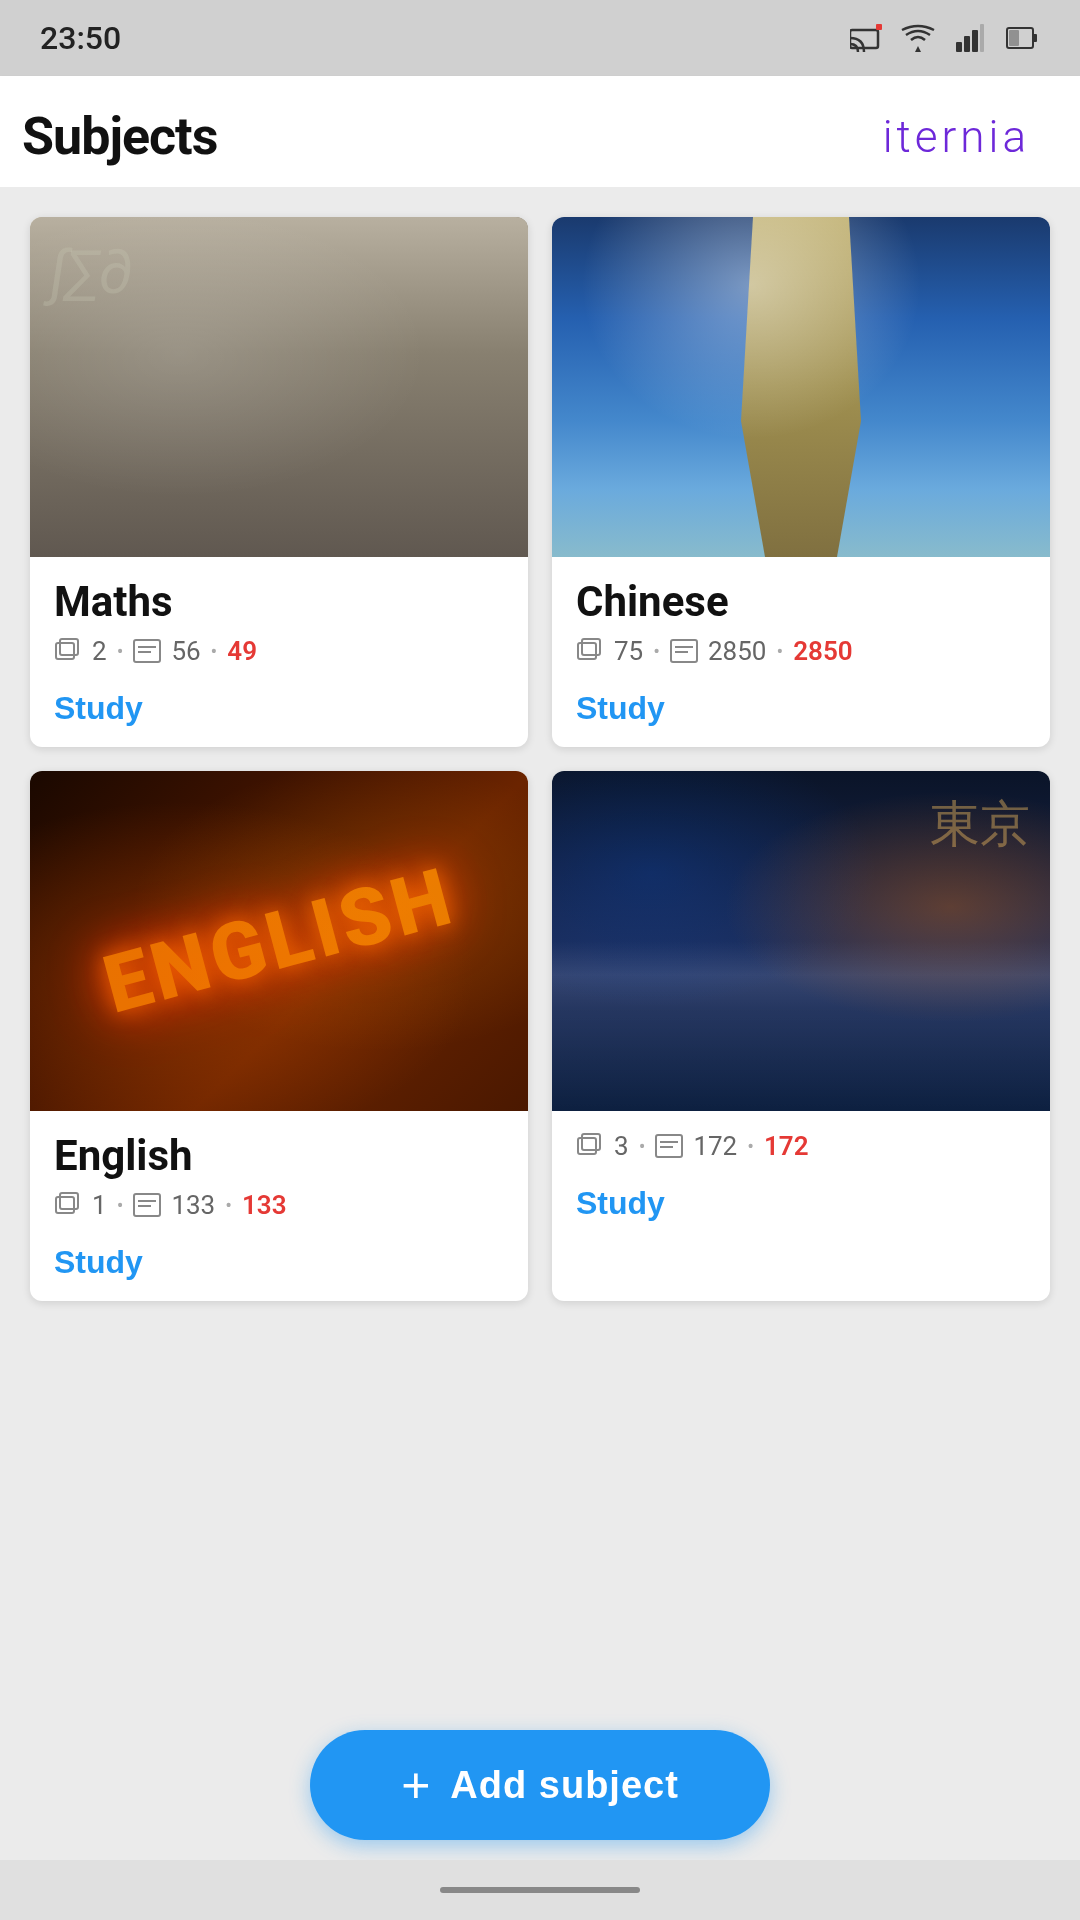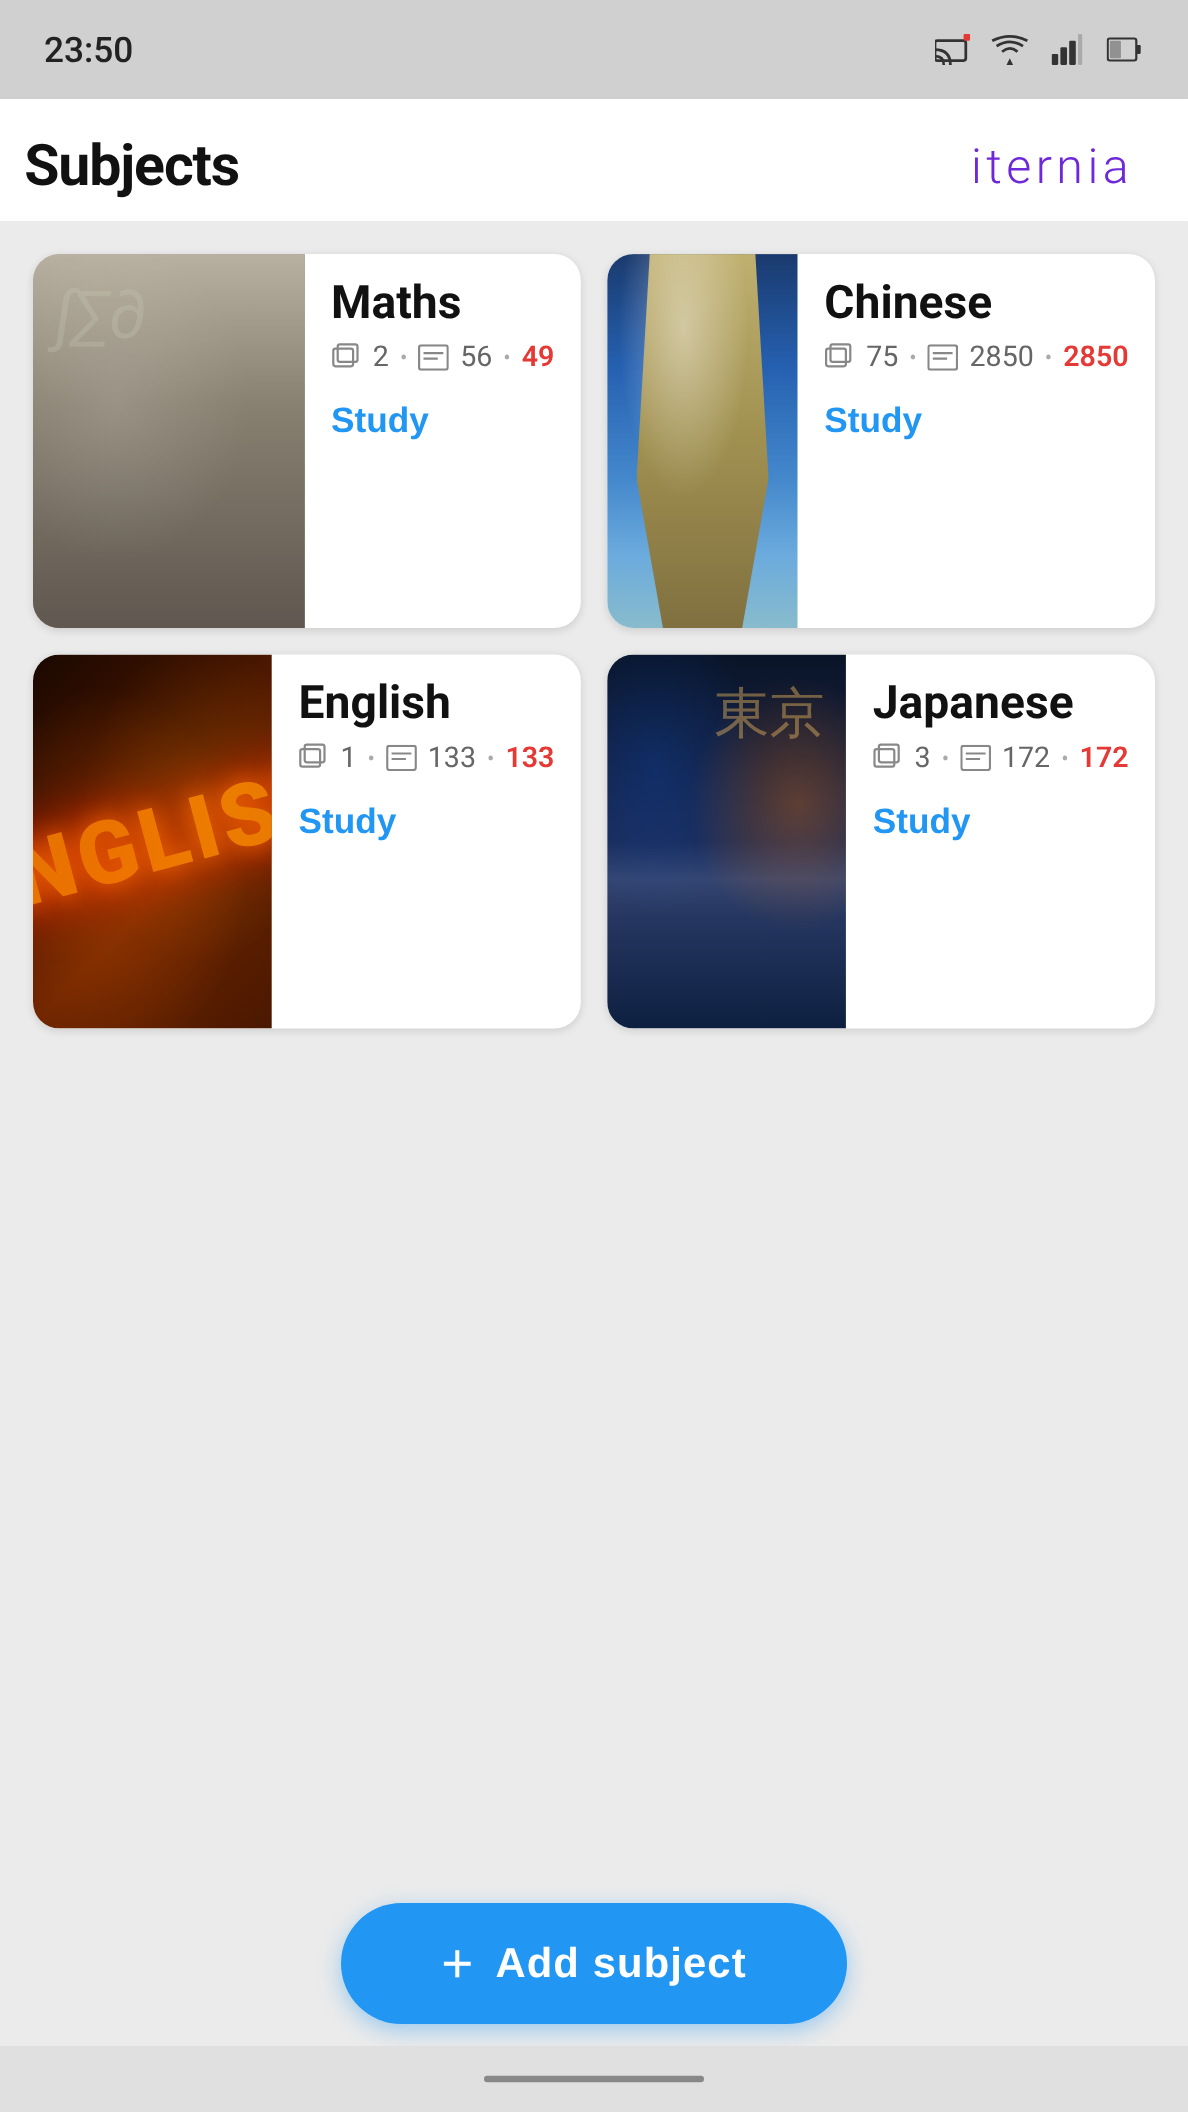--- a/index.html
+++ b/index.html
@@ -10,21 +10,21 @@
       min-height: 1920px;
       background: #e8e8e8;
       font-family: 'Roboto', Arial, sans-serif;
       position: relative;
       overflow-x: hidden;
     }
 
     
     .status-bar {
       width: 100%;
-      height: 90px;
+      height: 76px;
       background: #d0d0d0;
       display: flex;
       align-items: center;
       justify-content: space-between;
       padding: 0 40px;
     }
     .status-time {
       font-size: 32px;
       font-weight: 500;
       color: #222;
@@ -77,25 +77,25 @@
     
     .subjects-grid {
       display: grid;
       grid-template-columns: 1fr 1fr;
       gap: 24px;
     }
 
     
     .subject-card {
       background: #ffffff;
-      border-radius: 24px;
+      border-radius: 12px;
       overflow: hidden;
       box-shadow: 0 2px 8px rgba(0,0,0,0.12);
       display: flex;
-      flex-direction: row;
+      flex-direction: column;
     }
 
     .card-image {
       width: 100%;
       height: 340px;
       object-fit: cover;
       display: block;
     }
 
     
@@ -416,21 +416,20 @@
           <span>133</span>
           <span class="stat-dot">•</span>
           <span class="stat-overdue">133</span>
         </div>
         <button class="card-study-btn">Study</button>
       </div>
     </div>
       <div class="subject-card">
       <div class="card-image card-image-japanese"></div>
       <div class="card-body">
-        <div class="card-title">Japanese</div>
         <div class="card-stats">
           <svg class="svg-icon" width="28" height="28" viewBox="0 0 28 28" fill="none">
             <rect x="2" y="6" width="18" height="16" rx="2" stroke="#888" stroke-width="2" fill="none"></rect>
             <rect x="6" y="2" width="18" height="16" rx="2" stroke="#888" stroke-width="2" fill="none"></rect>
           </svg>
           <span>3</span>
           <span class="stat-dot">•</span>
           <svg class="svg-icon" width="28" height="24" viewBox="0 0 28 24" fill="none">
             <rect x="1" y="1" width="26" height="22" rx="2" stroke="#888" stroke-width="2" fill="none"></rect>
             <line x1="5" y1="8" x2="23" y2="8" stroke="#888" stroke-width="2"></line>

